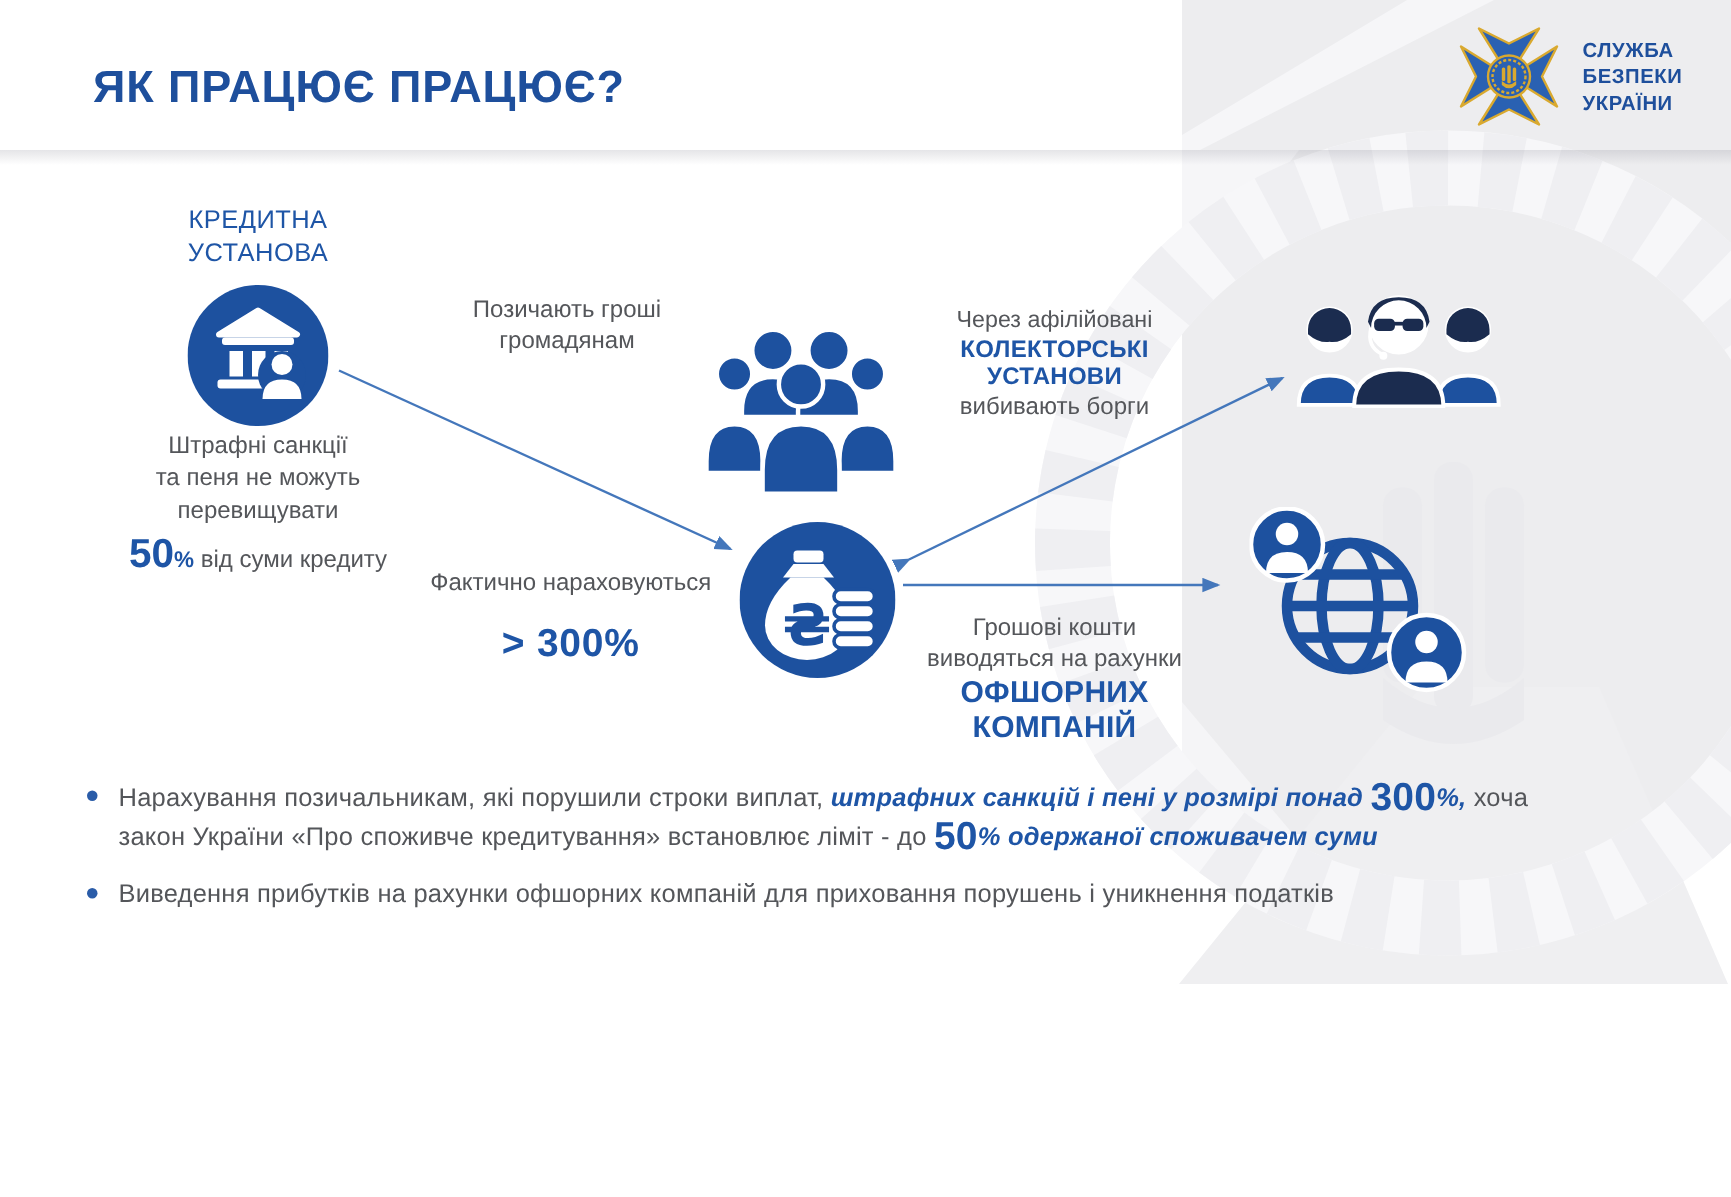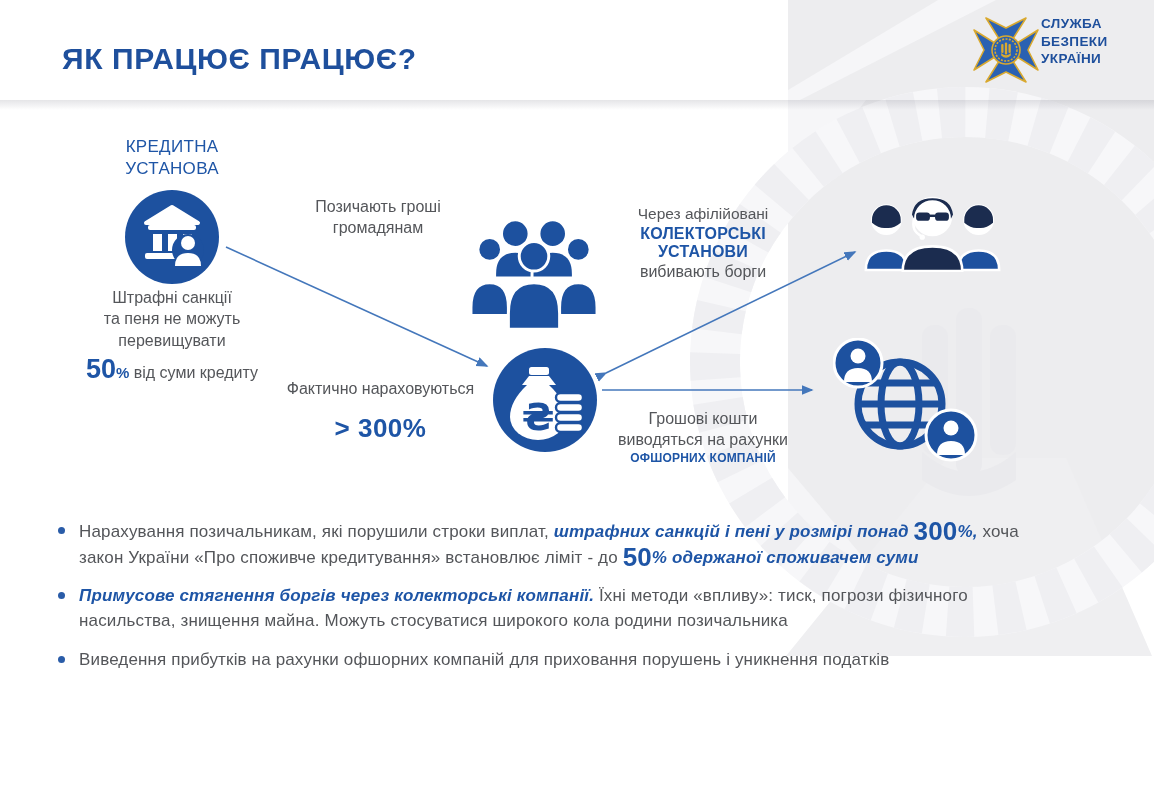--- a/index.html
+++ b/index.html
@@ -14,21 +14,21 @@
     --logo-blue:#2a61b2;
   }
   *{box-sizing:border-box;margin:0;padding:0;}
   body{background:#fff;font-family:"Liberation Sans","DejaVu Sans",sans-serif;}
   .stage{position:relative;width:1154px;height:798px;background:#fff;overflow:hidden;}
   .wm{position:absolute;left:0;top:0;z-index:0;pointer-events:none;}
   .layer{position:absolute;z-index:2;}
   .hdr-shadow{position:absolute;left:0;top:100px;width:1154px;height:10px;z-index:1;
     background:linear-gradient(180deg,rgba(110,110,125,.18),rgba(110,110,125,0));}
   .page-title{left:62px;top:42px;font-size:30px;font-weight:700;letter-spacing:.6px;color:var(--title-blue);}
-  .logo-box{left:971px;top:15px;width:172px;height:72px;display:flex;gap:0;}
+  .logo-box{left:971px;top:15px;width:172px;height:72px;display:flex;align-items:center;gap:14px;}
   .logo-text{font-size:13.5px;line-height:1.3;font-weight:700;color:var(--title-blue);letter-spacing:.4px;white-space:pre-line;}
   .pre{white-space:pre-line;}
   .blk{text-align:center;}
   .lbl-gray{font-size:16px;line-height:1.33;color:var(--text-gray);}
   .lbl-bold-blue{font-size:16.5px;font-weight:700;color:var(--accent-blue);letter-spacing:.2px;}
   .creditor-title{font-size:17px;font-weight:400;line-height:1.28;color:var(--accent-blue);letter-spacing:.3px;text-align:center;}
   .big-num{font-size:27px;font-weight:700;color:var(--accent-blue);}
   .small-pct{font-size:15px;font-weight:700;color:var(--accent-blue);}
   .actual-value{font-size:26px;font-weight:700;color:var(--accent-blue);letter-spacing:.5px;margin-top:14px;}
   .bullets{left:58px;top:518px;width:980px;z-index:2;}
@@ -192,21 +192,21 @@
   </svg>
 
   <div class="layer blk" style="left:258px;top:378px;width:245px;">
     <div class="lbl-gray">Фактично нараховуються</div>
     <div class="actual-value">&gt; 300%</div>
   </div>
 
   <div class="layer blk" style="left:593px;top:398px;width:220px;margin-top:10px;">
     <div class="lbl-gray pre">Грошові кошти
 виводяться на рахунки</div>
-    <div class="lbl-bold-blue" style="font-size:12px">ОФШОРНИХ КОМПАНІЙ</div>
+    <div class="lbl-bold-blue" style="font-size:20px">ОФШОРНИХ КОМПАНІЙ</div>
   </div>
 
   <svg class="layer" style="left:833px;top:338px;" width="146" height="126" viewBox="0 0 146 126">
     <g fill="none" style="stroke:var(--primary-blue)" stroke-width="7">
       <circle cx="67" cy="66" r="42"></circle>
       <ellipse cx="67" cy="66" rx="19" ry="42"></ellipse>
       <line x1="25" y1="66" x2="109" y2="66"></line>
       <line x1="31" y1="45" x2="103" y2="45"></line>
       <line x1="31" y1="87" x2="103" y2="87"></line>
     </g>
@@ -220,21 +220,17 @@
     </g>
   </svg>
 
   <div class="layer bullets">
       <div class="bullet-item">
         <span class="dot"></span>
         <div class="btext"><span class="seg-normal">Нарахування позичальникам, які порушили строки виплат, </span><span class="seg-boldblue">штрафних санкцій і пені у розмірі понад </span><span class="seg-bignum">300</span><span class="seg-boldblue">%,</span><span class="seg-normal"> хоча закон України «Про споживче кредитування» встановлює ліміт - до </span><span class="seg-bignum">50</span><span class="seg-boldblue">% одержаної споживачем суми</span></div>
       </div>
       <div class="bullet-item">
         <span class="dot"></span>
-        <div class="btext"><span class="seg-boldblue">Примусове стягнення боргів через колекторські компанії. </span><span class="seg-normal">Їхні методи «впливу»: тиск, погрози фізичного насильства, знищення майна. Можуть стосуватися широкого кола родини позичальника</span></div>
-      </div>
-      <div class="bullet-item">
-        <span class="dot"></span>
         <div class="btext"><span class="seg-normal">Виведення прибутків на рахунки офшорних компаній для приховання порушень і уникнення податків</span></div>
       </div>
     </div>
 
 </div>
 
 </body></html>

